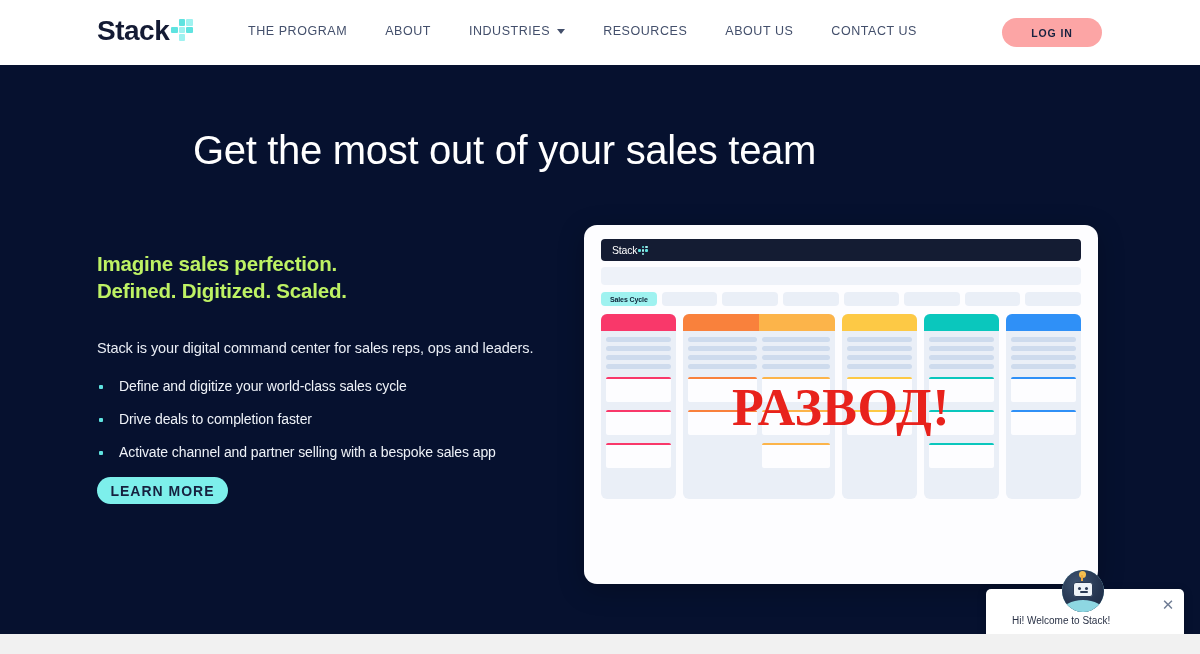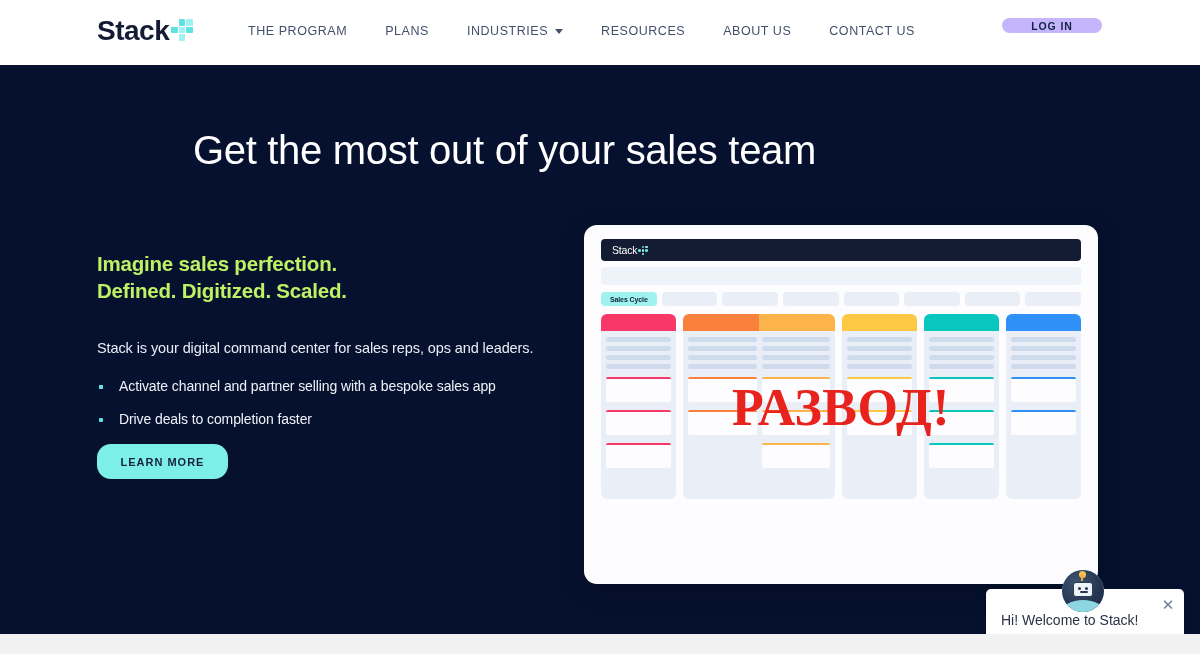--- a/index.html
+++ b/index.html
@@ -28,22 +28,22 @@
     font-size:12.5px; letter-spacing:0.55px; color:#434f6b; text-decoration:none;
     font-weight:400; padding:0 0; white-space:nowrap; display:flex; align-items:center;
   }
   .nav .gap{ width:32px; }
   .caret{
     display:inline-block; margin-left:7px; width:0;height:0;
     border-left:4.5px solid transparent;border-right:4.5px solid transparent;
     border-top:5px solid #434f6b;
   }
   .loginbtn{
-    position:absolute; right:98px; top:18px; width:100px; height:15px;
-    background:#c4b5fd; border-radius:15px; border:none; cursor:pointer;
+    position:absolute; right:98px; top:18px; width:100px; height:29px;
+    background:#fca5a5; border-radius:15px; border:none; cursor:pointer;
     color:#16213f; font-size:10.5px; letter-spacing:0.9px; font-weight:600;
     font-family:"Liberation Sans", sans-serif;
     display:flex;align-items:center;justify-content:center;
   }
 
   
   .hero{
     position:absolute; top:65px; left:0; width:1200px; height:569px;
     background:#06112f; overflow:hidden;
   }
@@ -63,22 +63,22 @@
   .blist{ margin-top:22px; list-style:none; }
   .blist li{
     position:relative; padding-left:22px; color:#eef2f8; font-size:14px;
     margin-bottom:17px; letter-spacing:-0.1px;
   }
   .blist li .bul{
     position:absolute; left:2px; top:7px; width:4px;height:4px;
     background:#5fe3e0; border-radius:1px;
   }
   .learnbtn{
-    margin-top:11px; width:131px; height:35px; border:none; border-radius:14px;
-    background:#7defeb; color:#16213f; font-size:11px; letter-spacing:1px;
+    margin-top:11px; width:131px; height:27px; border:none; border-radius:14px;
+    background:#7defeb; color:#16213f; font-size:14px; letter-spacing:1px;
     font-weight:600; cursor:pointer; font-family:"Liberation Sans", sans-serif;
     display:flex;align-items:center;justify-content:center;
   }
 
   
   .mock{
     position:absolute; left:584px; top:160px; width:514px; height:359px;
     background:#fdfdff; border-radius:13px; box-shadow:0 6px 26px rgba(0,0,0,.25);
     padding:14px 17px;
   }
@@ -116,21 +116,21 @@
     font-family:"Liberation Serif", serif; font-weight:700; font-size:52px;
     color:#e8221c; white-space:nowrap; letter-spacing:0.5px; z-index:5;
   }
 
   
   .chat-pop{
     position:absolute; left:986px; top:524px; width:198px; height:62px;
     background:#fff; border-radius:5px; box-shadow:0 2px 10px rgba(0,0,0,.2);
     display:flex; align-items:center;
   }
-  .chat-pop .msg{ font-size:14px; color:#2a3246; padding-left:15px; }
+  .chat-pop .msg{ font-size:10px; color:#2a3246; padding-left:26px; }
   .chat-x{
     position:absolute; right:9px; top:9px; width:14px;height:14px; cursor:pointer;
     color:#6f7c94; font-size:15px; line-height:14px; text-align:center;
   }
   .bot{
     position:absolute; left:1062px; top:505px; width:42px;height:42px;
     border-radius:50%; background:#8ed7e2; overflow:hidden; z-index:3;
   }
   .bot .sky{ position:absolute; inset:0; background:radial-gradient(circle at 35% 30%,#3d5370 0%,#24344f 60%,#1c2a42 100%); }
   .bot .face{
@@ -162,21 +162,21 @@
         <i style="left: 7.5px; top: 15px; width: 6.5px; height: 6.5px; background: rgb(159, 242, 240);"></i>
       </span>
   </div>
 
   <nav class="nav" id="nav-root">
       <a href="#">
         <span>THE PROGRAM</span>
       </a>
       <span class="gap"></span>
       <a href="#">
-        <span>PLANS</span>
+        <span>ABOUT</span>
       </a>
       <span class="gap"></span>
       <a href="#">
         <span>INDUSTRIES</span>
         <span class="caret"></span>
       </a>
       <span class="gap"></span>
       <a href="#">
         <span>RESOURCES</span>
       </a>
@@ -197,23 +197,23 @@
 
   <h1 class="hero-h1">Get the most out of your sales team</h1>
 
   <div class="left-col">
     <div class="lead">
       <div>Imagine sales perfection.</div>
       <div>Defined. Digitized. Scaled.</div>
     </div>
     <div class="sub">Stack is your digital command center for sales reps, ops and leaders.</div>
     <ul class="blist" id="bullets-root">
-        <li><span class="bul"></span></li>
+        <li><span class="bul"></span><span>Define and digitize your world-class sales cycle</span></li>
+        <li><span class="bul"></span><span>Drive deals to completion faster</span></li>
         <li><span class="bul"></span><span>Activate channel and partner selling with a bespoke sales app</span></li>
-        <li><span class="bul"></span><span>Drive deals to completion faster</span></li>
       </ul>
     <button class="learnbtn">LEARN MORE</button>
   </div>
 
   <div class="mock">
 
     <div class="mock-bar">
       <span class="mb-text">Stack</span>
       <span class="logo-mark" id="logo-mark-mock">
           <i style="left: 3.6px; top: 0px; width: 2.6px; height: 2.6px; background: rgb(95, 227, 224);"></i>

